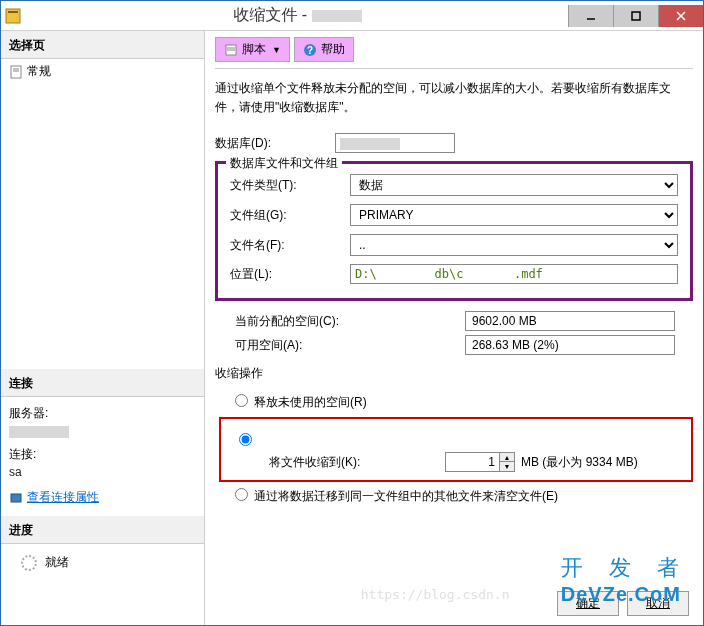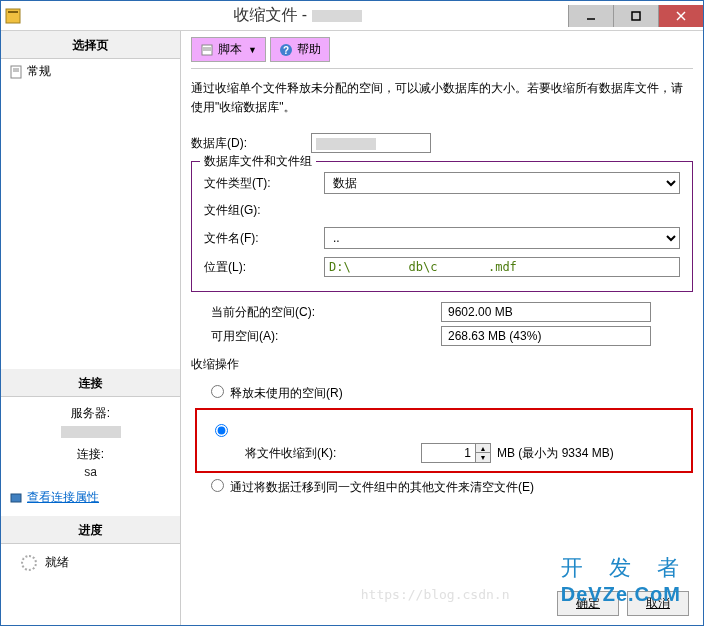--- a/index.html
+++ b/index.html
@@ -8,21 +8,21 @@
 .titlebar { height: 30px; background: #fff; display: flex; align-items: center; border-bottom: 1px solid #d0d0d0; }
 .titlebar .icon { width: 16px; height: 16px; margin: 0 6px 0 4px; }
 .titlebar .title { flex: 1; text-align: center; font-size: 16px; color: #333; }
 .titlebar .btns { display: flex; }
 .titlebar .btn { width: 45px; height: 22px; display: flex; align-items: center; justify-content: center; border-left: 1px solid #999; cursor: default; }
 .titlebar .btn.min { background: #ccc; }
 .titlebar .btn.max { background: #ccc; }
 .titlebar .btn.close { background: #c75050; color: #fff; }
 
 .body { display: flex; height: 595px; }
-.sidebar { width: 180px; border-right: 1px solid #ccc; background: #8b5cf6; display: flex; flex-direction: column; text-align: center; }
+.sidebar { width: 204px; border-right: 1px solid #ccc; background: #8b5cf6; display: flex; flex-direction: column; }
 .sidebar .sec-title { font-weight: bold; padding: 6px 8px 4px; border-bottom: 1px solid #ccc; background: #f0f0f0; }
 .sidebar .sec-body { background: #fff; flex-shrink: 0; }
 .sidebar .item { padding: 4px 8px; display: flex; align-items: center; gap: 4px; }
 .sidebar .item a { color: #0066cc; text-decoration: underline; cursor: pointer; }
 .sidebar .lbl { font-size: 12px; padding: 2px 8px; }
 .sidebar .val { font-size: 12px; padding: 0 8px 6px; color: #222; }
 
 .main { flex: 1; padding: 6px 10px; position: relative; }
 .toolbar { display: flex; gap: 4px; padding-bottom: 6px; border-bottom: 1px solid #ccc; margin-bottom: 10px; }
 .toolbar button { padding: 3px 8px; border: 1px solid #aaa; background: #f0abfc; font-size: 12px; display: inline-flex; align-items: center; gap: 4px; cursor: pointer; }
@@ -30,21 +30,21 @@
 .toolbar button .arrow { font-size: 9px; margin-left: 2px; }
 
 .desc { line-height: 1.6; margin-bottom: 16px; }
 
 .field { display: flex; align-items: center; margin-bottom: 8px; }
 .field .flabel { width: 120px; }
 .field .fval { flex: 1; }
 .field select, .field input[type=text] { width: 100%; padding: 2px 4px; font-size: 12px; border: 1px solid #888; background: #fff; }
 .field .ro { border: 1px solid #888; padding: 2px 4px; background: #fff; color: #888; }
 
-.groupbox { border: 1px solid #701a75; padding: 10px 12px 6px; margin: 8px 0 10px; position: relative; }
+.groupbox { border: 3px solid #701a75; padding: 10px 12px 6px; margin: 8px 0 10px; position: relative; }
 .groupbox .legend { position: absolute; top: -9px; left: 8px; background: #fff; padding: 0 4px; }
 
 .section-label { padding: 6px 0 2px; }
 .stat-row { display: flex; margin: 4px 0 4px 20px; align-items: center; }
 .stat-row .slabel { width: 230px; }
 .stat-row .sval { border: 1px solid #888; padding: 2px 6px; width: 210px; background: #fff; }
 
 .shrink-ops { margin-top: 10px; }
 .radio-block { margin: 6px 0 6px 20px; }
 .radio-block label { display: flex; align-items: flex-start; gap: 6px; }
@@ -167,38 +167,39 @@
     </div>
 
     <div class="groupbox">
       <span class="legend">数据库文件和文件组</span>
       <div class="field">
         <div class="flabel">文件类型(T):</div>
         <div class="fval"><select><option>数据</option></select></div>
       </div>
       <div class="field">
         <div class="flabel">文件组(G):</div>
+        <div class="fval"><select><option>PRIMARY</option></select></div>
       </div>
       <div class="field">
         <div class="flabel">文件名(F):</div>
         <div class="fval"><select><option>..</option></select></div>
       </div>
       <div class="field">
         <div class="flabel">位置(L):</div>
         <div class="fval"><input type="text" readonly="" style="font-family: monospace; color: #4d7c0f;" value="D:\        db\c       .mdf"></div>
       </div>
     </div>
 
     <div class="stat-row">
       <div class="slabel">当前分配的空间(C):</div>
       <div class="sval">9602.00 MB</div>
     </div>
     <div class="stat-row">
       <div class="slabel">可用空间(A):</div>
-      <div class="sval">268.63 MB (43%)</div>
+      <div class="sval">268.63 MB (2%)</div>
     </div>
 
     <div class="section-label">收缩操作</div>
 
     <div class="shrink-ops">
       <div class="radio-block">
         <label>
           <input type="radio" name="shrink" style="">
           <span>释放未使用的空间(R)</span>
         </label>

